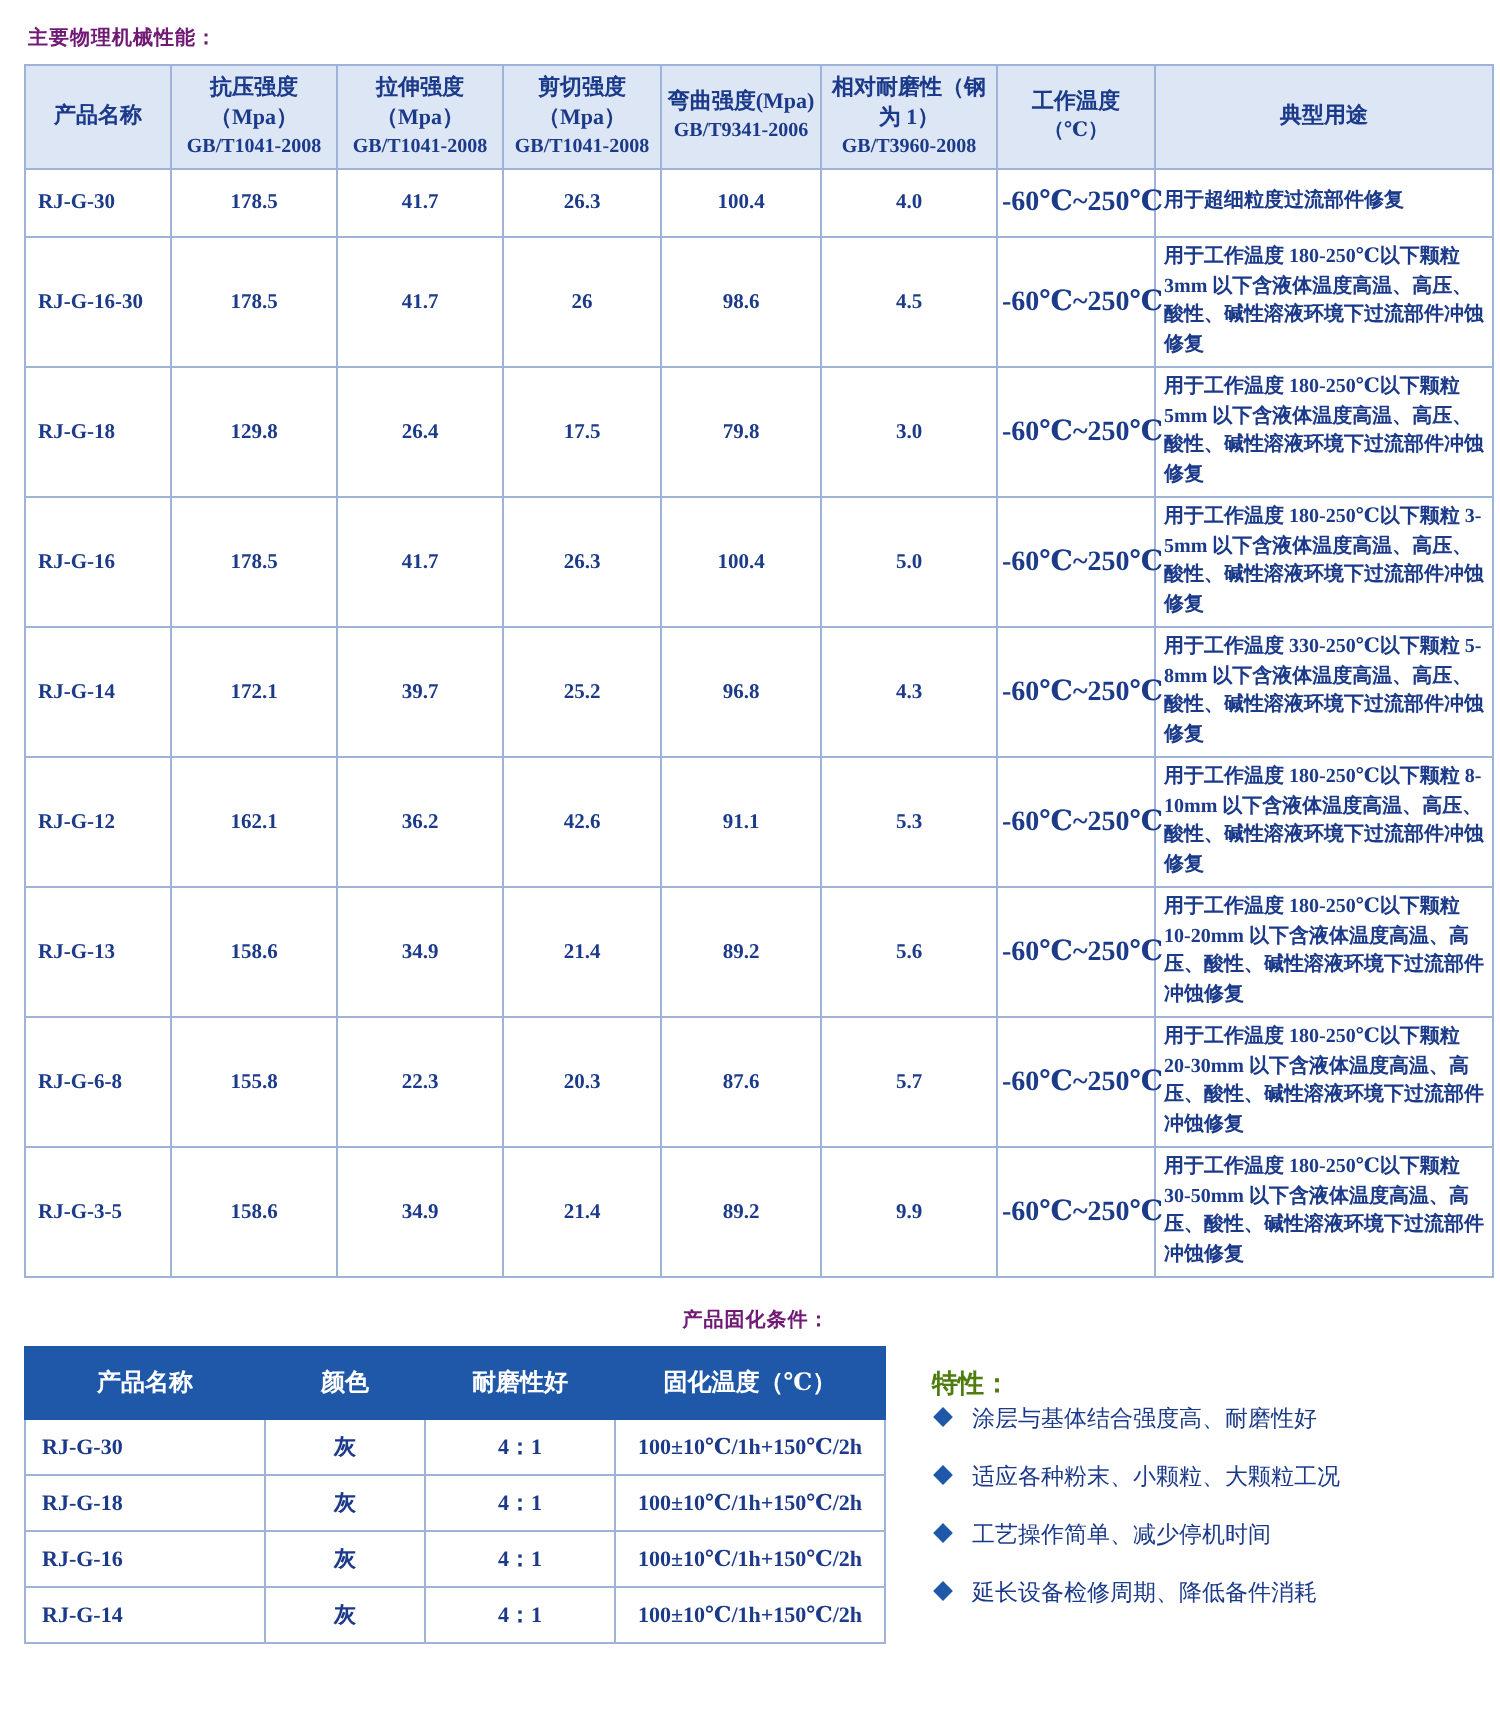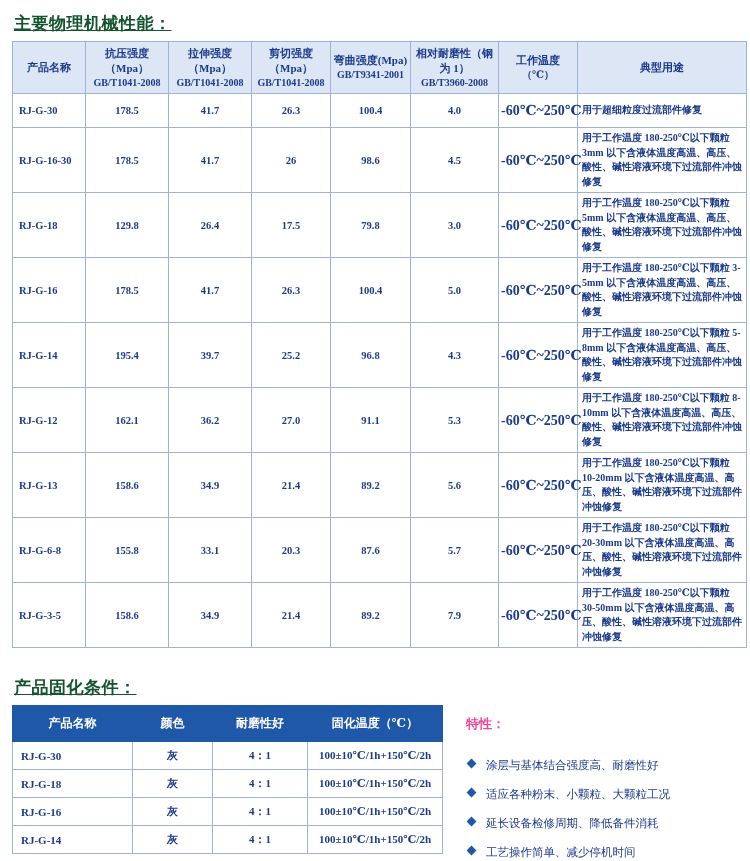--- a/index.html
+++ b/index.html
@@ -7,26 +7,25 @@
     margin: 0;
     width: 750px;
     height: 861px;
     background: #ffffff;
     font-family: "Liberation Serif", "DejaVu Serif", serif;
     color: #1b3a8a;
   }
   .page { padding: 10px 8px 0 8px; }
 
   .section-title {
-    font-size: 17px;
-    font-weight: bold;
-    color: #14532d;
+    font-size: 10px;
+    font-weight: bold;
+    color: #701a75;
     margin: 2px 0 6px 6px;
     letter-spacing: 0.5px;
-    text-decoration: underline;
   }
 
   
   table.props {
     border-collapse: collapse;
     width: 734px;
     margin-left: 4px;
     table-layout: fixed;
   }
   table.props th, table.props td {
@@ -98,22 +97,22 @@
     text-align: center;
     padding: 6px 2px;
     height: 26px;
   }
   table.cure td.cname { text-align: left; padding-left: 8px; }
 
   
   .r-title {
     font-size: 13px;
     font-weight: bold;
-    color: #ec4899;
-    margin: 8px 0 24px 4px;
+    color: #4d7c0f;
+    margin: 8px 0 1px 4px;
   }
   ul.bullets {
     list-style: none;
     margin: 0 0 0 4px;
     padding: 0;
   }
   ul.bullets li {
     position: relative;
     padding-left: 20px;
     margin-bottom: 11px;
@@ -163,21 +162,21 @@
         <th>
           <span>拉伸强度（Mpa）</span>
           <span class="sub">GB/T1041-2008</span>
         </th>
         <th>
           <span>剪切强度（Mpa）</span>
           <span class="sub">GB/T1041-2008</span>
         </th>
         <th>
           <span>弯曲强度(Mpa)</span>
-          <span class="sub">GB/T9341-2001</span>
+          <span class="sub">GB/T9341-2006</span>
         </th>
         <th>
           <span>相对耐磨性（钢为 1）</span>
           <span class="sub">GB/T3960-2008</span>
         </th>
         <th>
           <span>工作温度</span>
           <span class="sub">（℃）</span>
         </th>
         <th>
@@ -221,72 +220,72 @@
         <td>178.5</td>
         <td>41.7</td>
         <td>26.3</td>
         <td>100.4</td>
         <td>5.0</td>
         <td class="temp">-60℃~250℃</td>
         <td class="usage">用于工作温度 180-250℃以下颗粒 3-5mm 以下含液体温度高温、高压、酸性、碱性溶液环境下过流部件冲蚀修复</td>
       </tr>
       <tr>
         <td class="name">RJ-G-14</td>
-        <td>195.4</td>
+        <td>172.1</td>
         <td>39.7</td>
         <td>25.2</td>
         <td>96.8</td>
         <td>4.3</td>
         <td class="temp">-60℃~250℃</td>
-        <td class="usage">用于工作温度 180-250℃以下颗粒 5-8mm 以下含液体温度高温、高压、酸性、碱性溶液环境下过流部件冲蚀修复</td>
+        <td class="usage">用于工作温度 330-250℃以下颗粒 5-8mm 以下含液体温度高温、高压、酸性、碱性溶液环境下过流部件冲蚀修复</td>
       </tr>
       <tr>
         <td class="name">RJ-G-12</td>
         <td>162.1</td>
         <td>36.2</td>
-        <td>27.0</td>
+        <td>42.6</td>
         <td>91.1</td>
         <td>5.3</td>
         <td class="temp">-60℃~250℃</td>
         <td class="usage">用于工作温度 180-250℃以下颗粒 8-10mm 以下含液体温度高温、高压、酸性、碱性溶液环境下过流部件冲蚀修复</td>
       </tr>
       <tr>
         <td class="name">RJ-G-13</td>
         <td>158.6</td>
         <td>34.9</td>
         <td>21.4</td>
         <td>89.2</td>
         <td>5.6</td>
         <td class="temp">-60℃~250℃</td>
         <td class="usage">用于工作温度 180-250℃以下颗粒 10-20mm 以下含液体温度高温、高压、酸性、碱性溶液环境下过流部件冲蚀修复</td>
       </tr>
       <tr>
         <td class="name">RJ-G-6-8</td>
         <td>155.8</td>
-        <td>33.1</td>
+        <td>22.3</td>
         <td>20.3</td>
         <td>87.6</td>
         <td>5.7</td>
         <td class="temp">-60℃~250℃</td>
         <td class="usage">用于工作温度 180-250℃以下颗粒 20-30mm 以下含液体温度高温、高压、酸性、碱性溶液环境下过流部件冲蚀修复</td>
       </tr>
       <tr>
         <td class="name">RJ-G-3-5</td>
         <td>158.6</td>
         <td>34.9</td>
         <td>21.4</td>
         <td>89.2</td>
-        <td>7.9</td>
+        <td>9.9</td>
         <td class="temp">-60℃~250℃</td>
         <td class="usage">用于工作温度 180-250℃以下颗粒 30-50mm 以下含液体温度高温、高压、酸性、碱性溶液环境下过流部件冲蚀修复</td>
       </tr>
     </tbody>
   </table>
 
-  <div class="section-title" style="margin-top:28px;">产品固化条件：</div>
+  <div class="section-title" style="margin-top:14px;text-align:center;">产品固化条件：</div>
 
   <div class="lower">
     <div class="lower-left">
       <table class="cure">
         <colgroup>
           <col style="width:120px">
           <col style="width:80px">
           <col style="width:95px">
           <col style="width:135px">
         </colgroup>
@@ -334,23 +333,23 @@
         <li>
           <span class="dia"></span>
           <span>涂层与基体结合强度高、耐磨性好</span>
         </li>
         <li>
           <span class="dia"></span>
           <span>适应各种粉末、小颗粒、大颗粒工况</span>
         </li>
         <li>
           <span class="dia"></span>
-          <span>延长设备检修周期、降低备件消耗</span>
+          <span>工艺操作简单、减少停机时间</span>
         </li>
         <li>
           <span class="dia"></span>
-          <span>工艺操作简单、减少停机时间</span>
+          <span>延长设备检修周期、降低备件消耗</span>
         </li>
       </ul>
 
     </div>
   </div>
 </div>
 
 </body></html>

